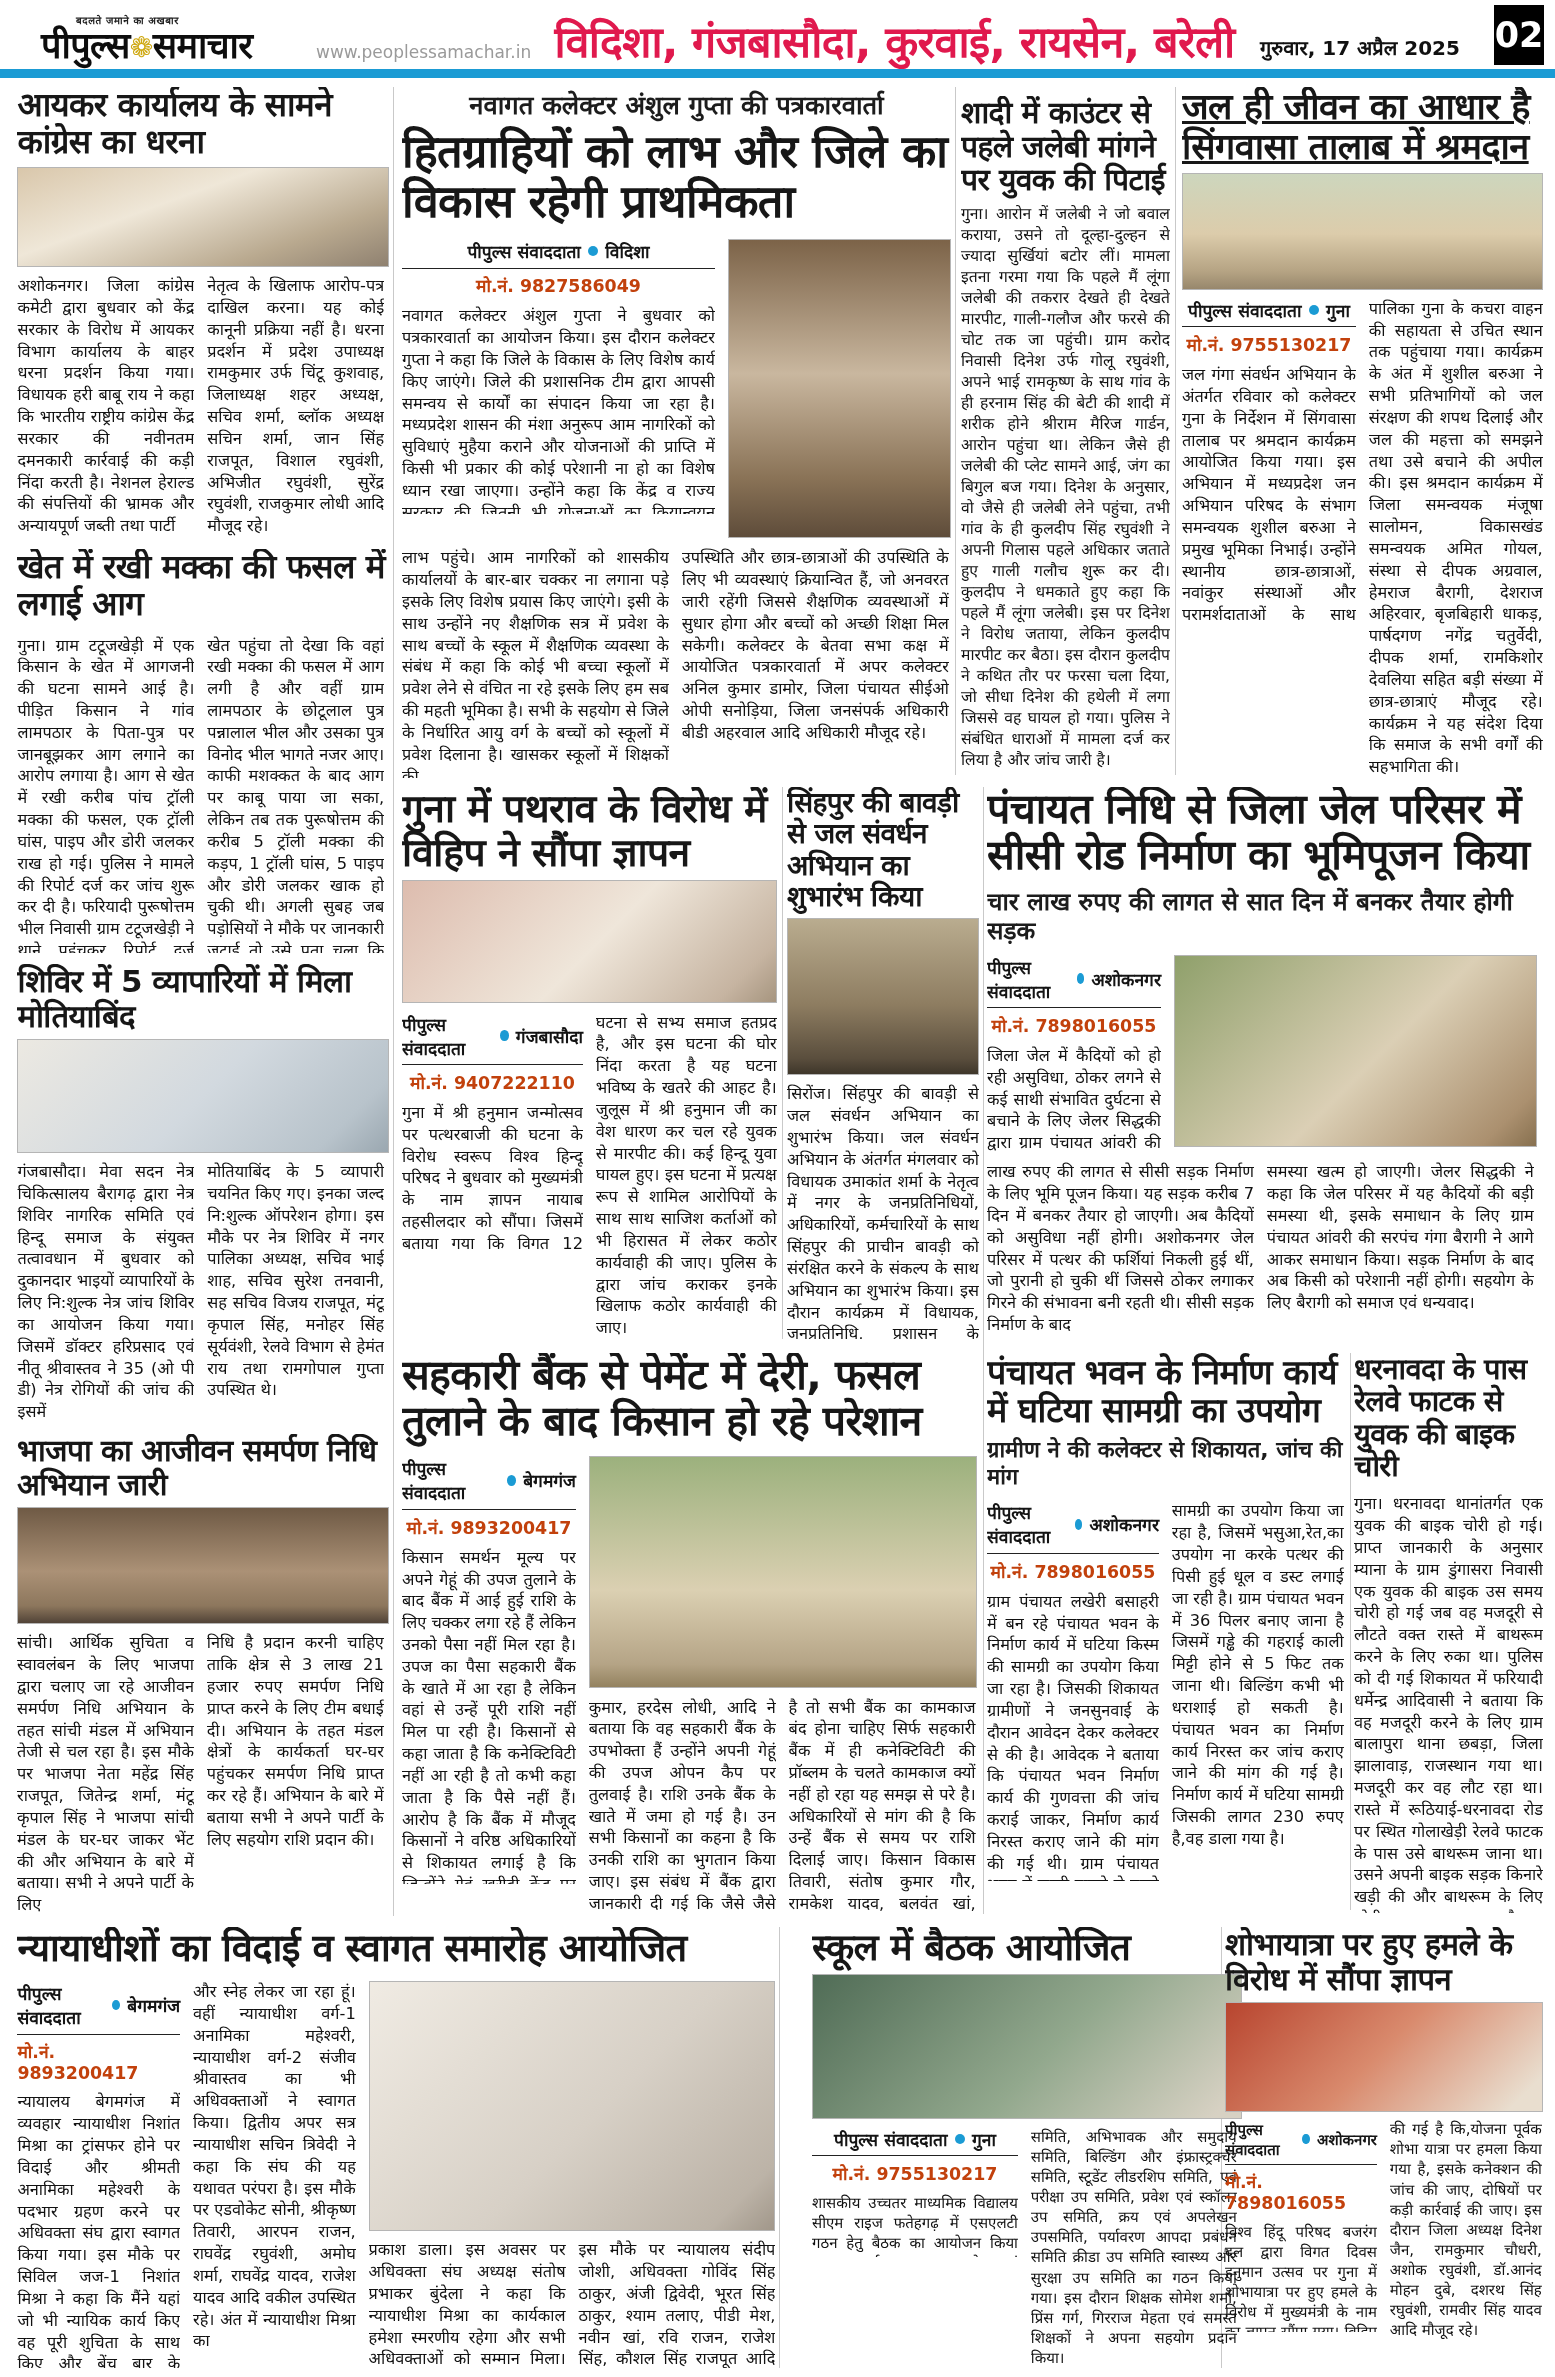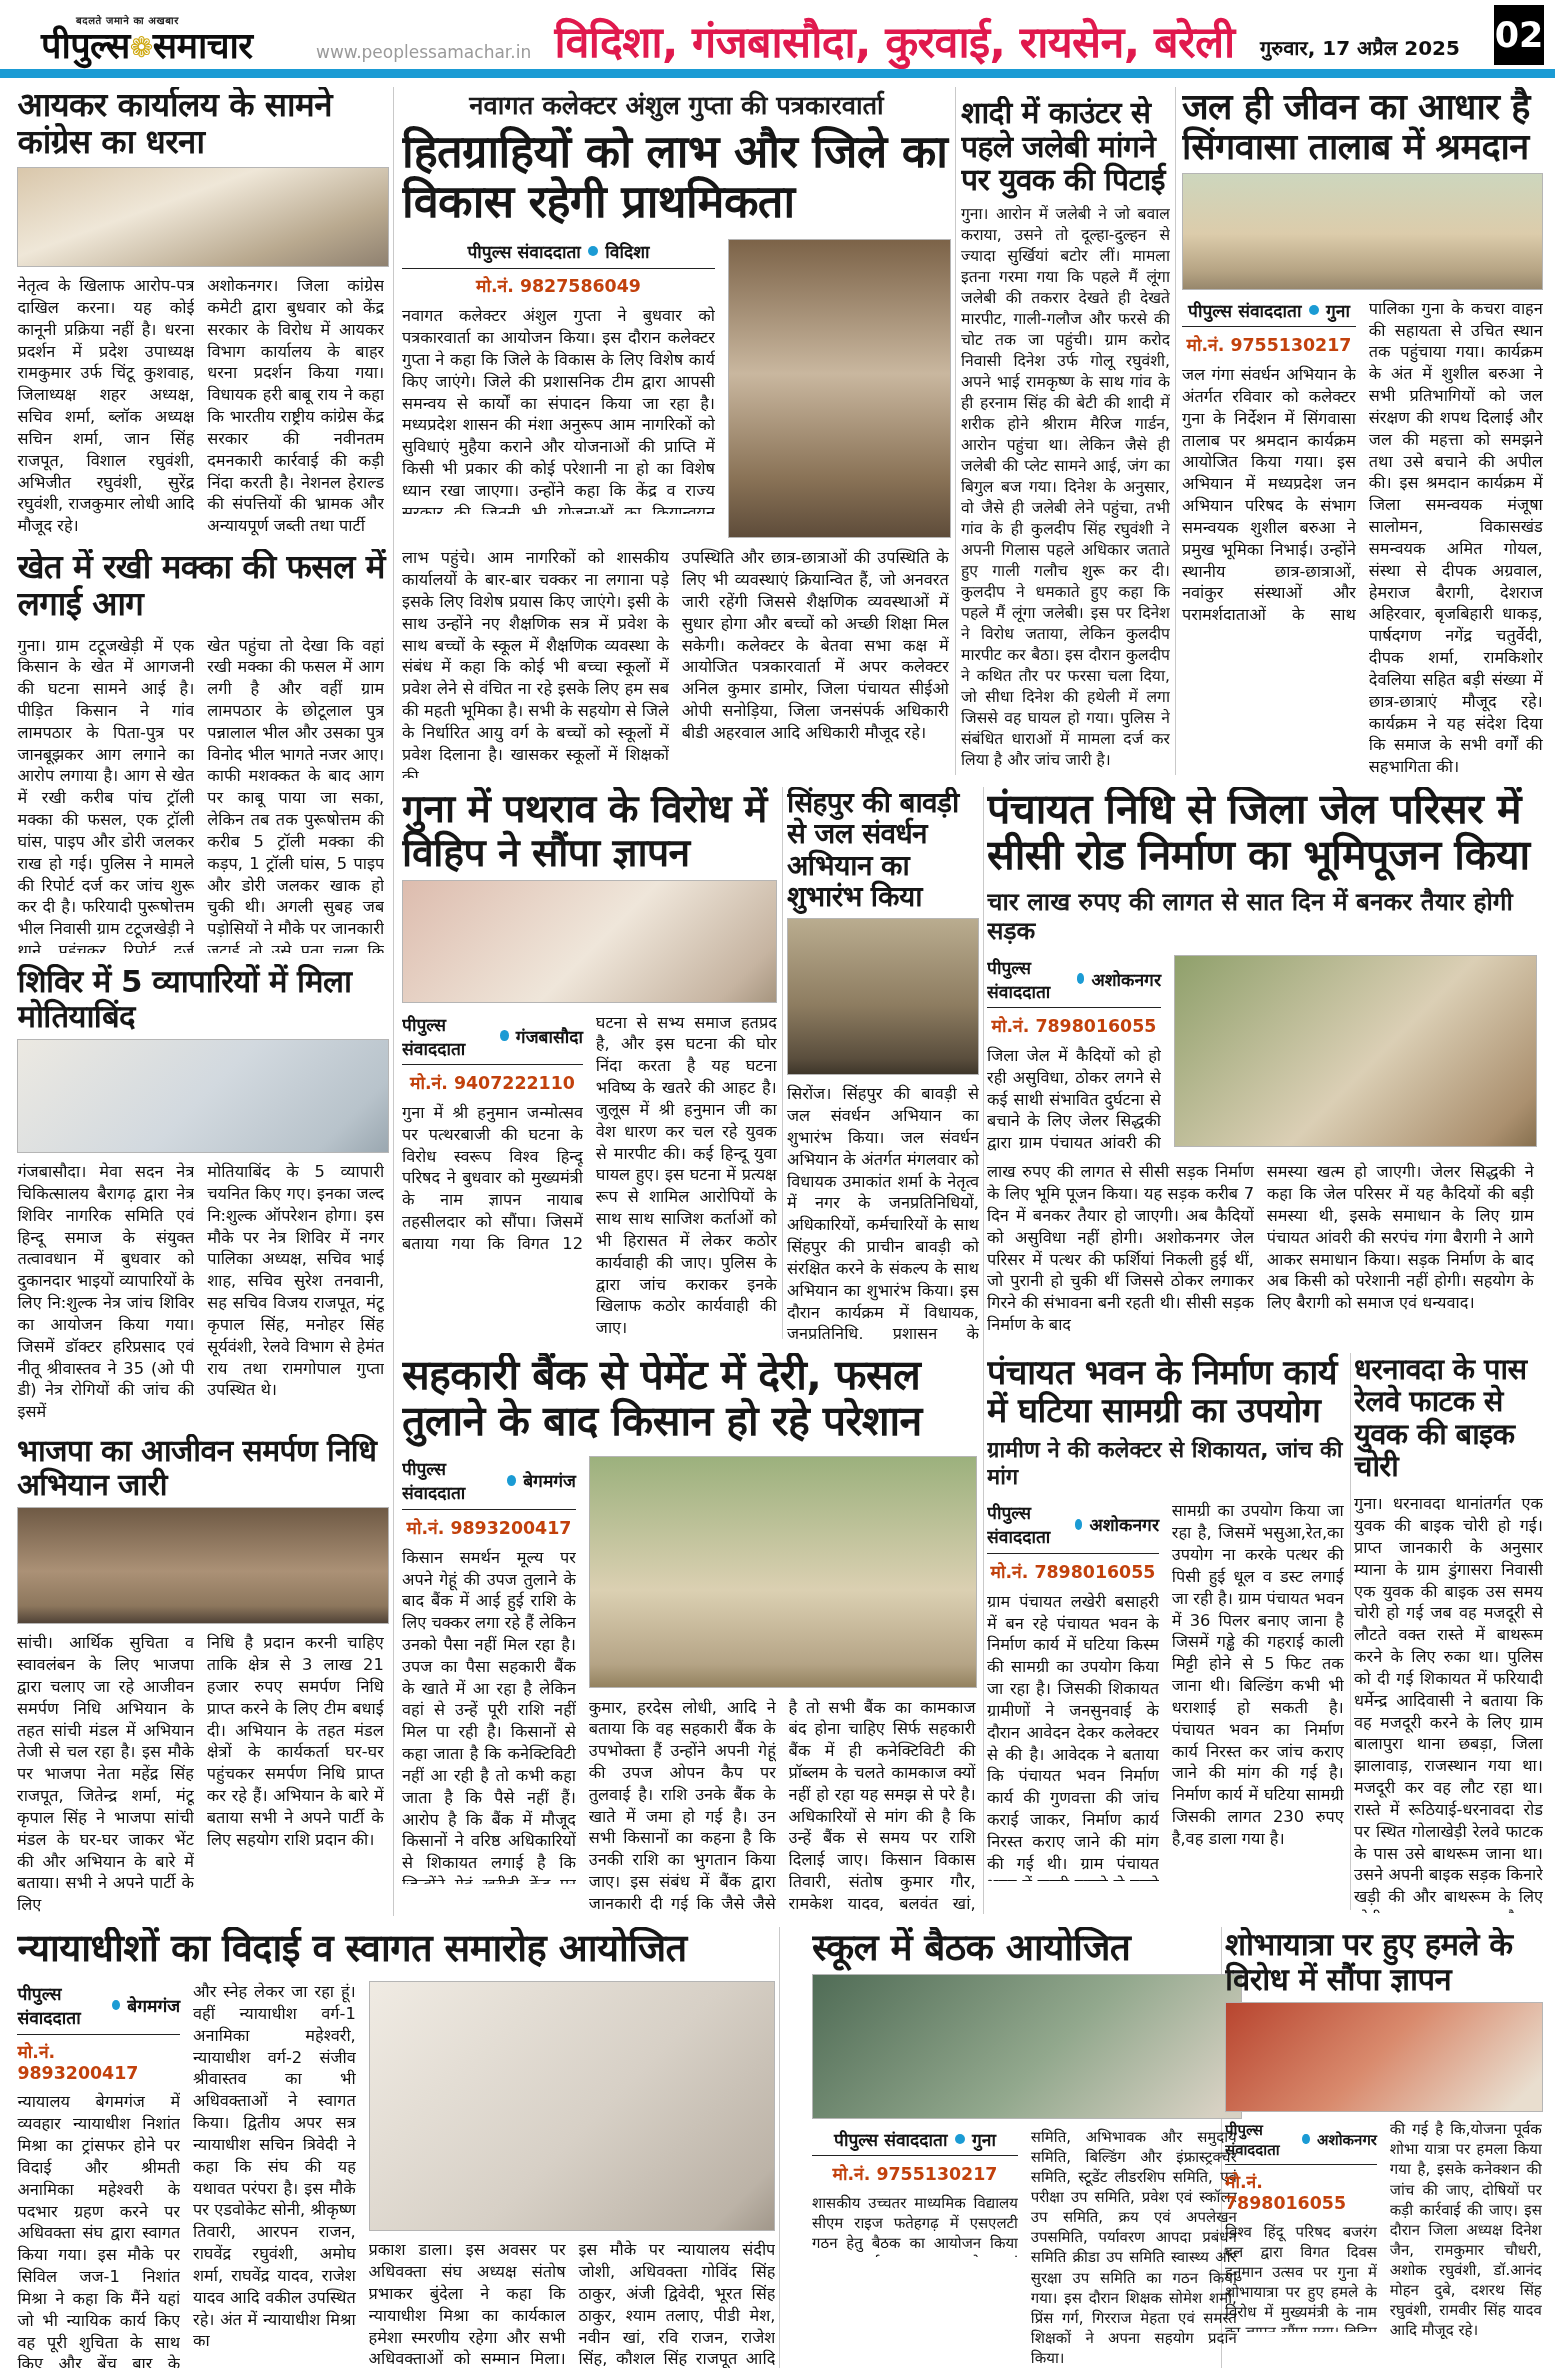--- a/index.html
+++ b/index.html
@@ -77,22 +77,22 @@
   <div class="abs vrule" style="left:782px;top:787px;height:552px;"></div>
   <div class="abs vrule" style="left:983px;top:787px;height:1127px;"></div>
   <div class="abs vrule" style="left:1350px;top:1353px;height:557px;"></div>
   <div class="abs vrule" style="left:779px;top:1927px;height:441px;"></div>
   <div class="abs vrule" style="left:1221px;top:1927px;height:441px;"></div>
 
   <section class="abs article" style="left:17.4px;top:87px;width:372px;height:450px;">
     <h2 class="hl" style="font-size:33px;">आयकर कार्यालय के सामने कांग्रेस का धरना</h2>
     <div class="photo ph-protest" style="height:267px;"></div>
     <div class="row" style="margin-top:8.1px;flex:1;">
+      <p class="bodytxt bcol" style="width:177px;">अशोकनगर। जिला कांग्रेस कमेटी द्वारा बुधवार को केंद्र सरकार के विरोध में आयकर विभाग कार्यालय के बाहर धरना प्रदर्शन किया गया। विधायक हरी बाबू राय ने कहा कि भारतीय राष्ट्रीय कांग्रेस केंद्र सरकार की नवीनतम दमनकारी कार्रवाई की कड़ी निंदा करती है। नेशनल हेराल्ड की संपत्तियों की भ्रामक और अन्यायपूर्ण जब्ती तथा पार्टी</p>
       <p class="bodytxt bcol" style="width:177px;">नेतृत्व के खिलाफ आरोप-पत्र दाखिल करना। यह कोई कानूनी प्रक्रिया नहीं है। धरना प्रदर्शन में प्रदेश उपाध्यक्ष रामकुमार उर्फ चिंटू कुशवाह, जिलाध्यक्ष शहर अध्यक्ष, सचिव शर्मा, ब्लॉक अध्यक्ष सचिन शर्मा, जान सिंह राजपूत, विशाल रघुवंशी, अभिजीत रघुवंशी, सुरेंद्र रघुवंशी, राजकुमार लोधी आदि मौजूद रहे।</p>
-      <p class="bodytxt bcol" style="width:177px;">अशोकनगर। जिला कांग्रेस कमेटी द्वारा बुधवार को केंद्र सरकार के विरोध में आयकर विभाग कार्यालय के बाहर धरना प्रदर्शन किया गया। विधायक हरी बाबू राय ने कहा कि भारतीय राष्ट्रीय कांग्रेस केंद्र सरकार की नवीनतम दमनकारी कार्रवाई की कड़ी निंदा करती है। नेशनल हेराल्ड की संपत्तियों की भ्रामक और अन्यायपूर्ण जब्ती तथा पार्टी</p>
     </div>
   </section>
 
   <section class="abs article" style="left:402px;top:87px;width:549px;height:691px;">
     <p class="kicker" style="font-size:25.6px;">नवागत कलेक्टर अंशुल गुप्ता की पत्रकारवार्ता</p>
     <h2 class="hl" style="font-size:45px;">हितग्राहियों को लाभ और जिले का विकास रहेगी प्राथमिकता</h2>
     <div class="row" style="margin-top:5.8px;">
       <div style="width:314px;">
         <div class="byline">
           <div class="bl-top">
@@ -111,21 +111,21 @@
       <p class="bodytxt bcol" style="width:267px;">उपस्थिति और छात्र-छात्राओं की उपस्थिति के लिए भी व्यवस्थाएं क्रियान्वित हैं, जो अनवरत जारी रहेंगी जिससे शैक्षणिक व्यवस्थाओं में सुधार होगा और बच्चों को अच्छी शिक्षा मिल सकेगी। कलेक्टर के बेतवा सभा कक्ष में आयोजित पत्रकारवार्ता में अपर कलेक्टर अनिल कुमार डामोर, जिला पंचायत सीईओ ओपी सनोड़िया, जिला जनसंपर्क अधिकारी बीडी अहरवाल आदि अधिकारी मौजूद रहे।</p>
     </div>
   </section>
 
   <section class="abs article" style="left:961px;top:96px;width:209px;height:682px;">
     <h2 class="hl" style="font-size:30px;">शादी में काउंटर से पहले जलेबी मांगने पर युवक की पिटाई</h2>
     <p class="bodytxt bcol" style="font-size:15.7px;flex:1;">गुना। आरोन में जलेबी ने जो बवाल कराया, उसने तो दूल्हा-दुल्हन से ज्यादा सुर्खियां बटोर लीं। मामला इतना गरमा गया कि पहले मैं लूंगा जलेबी की तकरार देखते ही देखते मारपीट, गाली-गलौज और फरसे की चोट तक जा पहुंची। ग्राम करोद निवासी दिनेश उर्फ गोलू रघुवंशी, अपने भाई रामकृष्ण के साथ गांव के ही हरनाम सिंह की बेटी की शादी में शरीक होने श्रीराम मैरिज गार्डन, आरोन पहुंचा था। लेकिन जैसे ही जलेबी की प्लेट सामने आई, जंग का बिगुल बज गया। दिनेश के अनुसार, वो जैसे ही जलेबी लेने पहुंचा, तभी गांव के ही कुलदीप सिंह रघुवंशी ने अपनी गिलास पहले अधिकार जताते हुए गाली गलौच शुरू कर दी। कुलदीप ने धमकाते हुए कहा कि पहले मैं लूंगा जलेबी। इस पर दिनेश ने विरोध जताया, लेकिन कुलदीप मारपीट कर बैठा। इस दौरान कुलदीप ने कथित तौर पर फरसा चला दिया, जो सीधा दिनेश की हथेली में लगा जिससे वह घायल हो गया। पुलिस ने संबंधित धाराओं में मामला दर्ज कर लिया है और जांच जारी है।</p>
   </section>
 
   <section class="abs article" style="left:1182px;top:87px;width:361px;height:691px;">
-    <h2 class="hl" style="font-size:36px;">जल ही जीवन का आधार है सिंगवासा तालाब में श्रमदान</h2>
+    <h2 class="hl" style="font-size:36px;text-decoration:underline;">जल ही जीवन का आधार है सिंगवासा तालाब में श्रमदान</h2>
     <div class="photo ph-pond" style="height:200px;"></div>
     <div class="row" style="margin-top:8.1px;flex:1;">
       <div style="width:174px;">
         <div class="byline">
           <div class="bl-top">
             <span>पीपुल्स संवाददाता</span>
             <span class="dot"></span>
             <span>गुना</span>
           </div>
           <div class="bl-phone">मो.नं. 9755130217</div>

